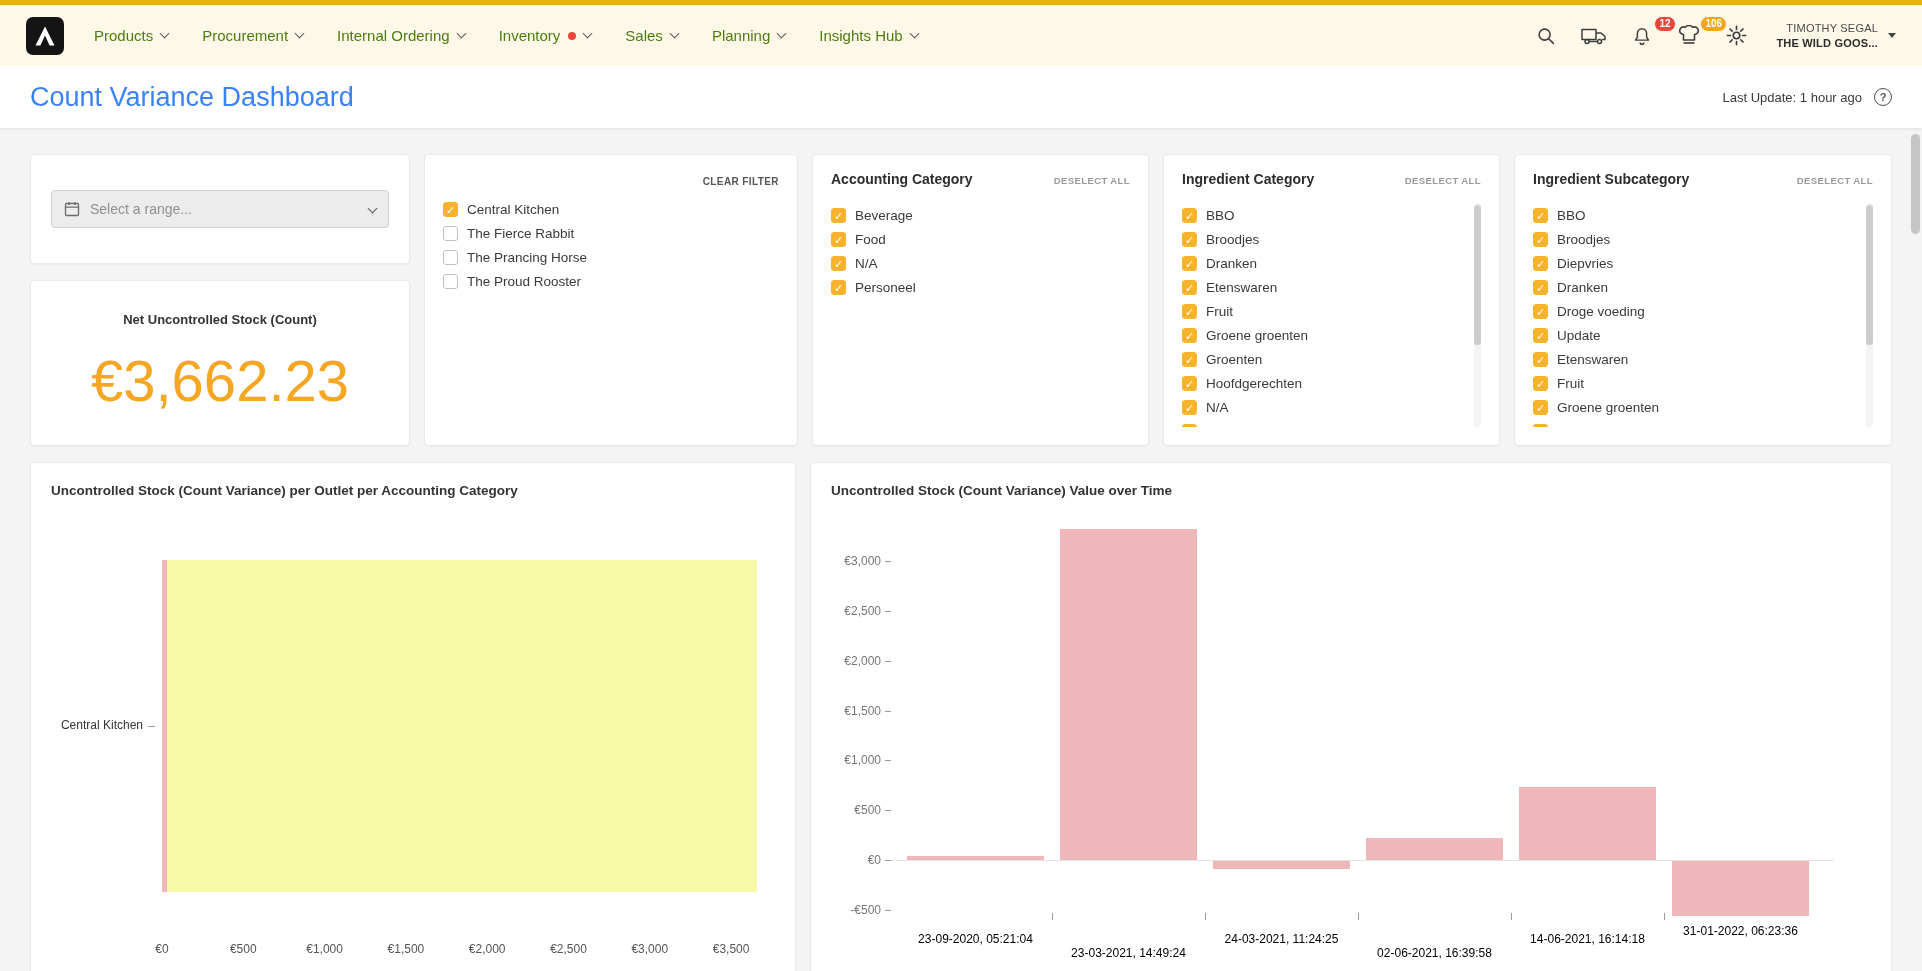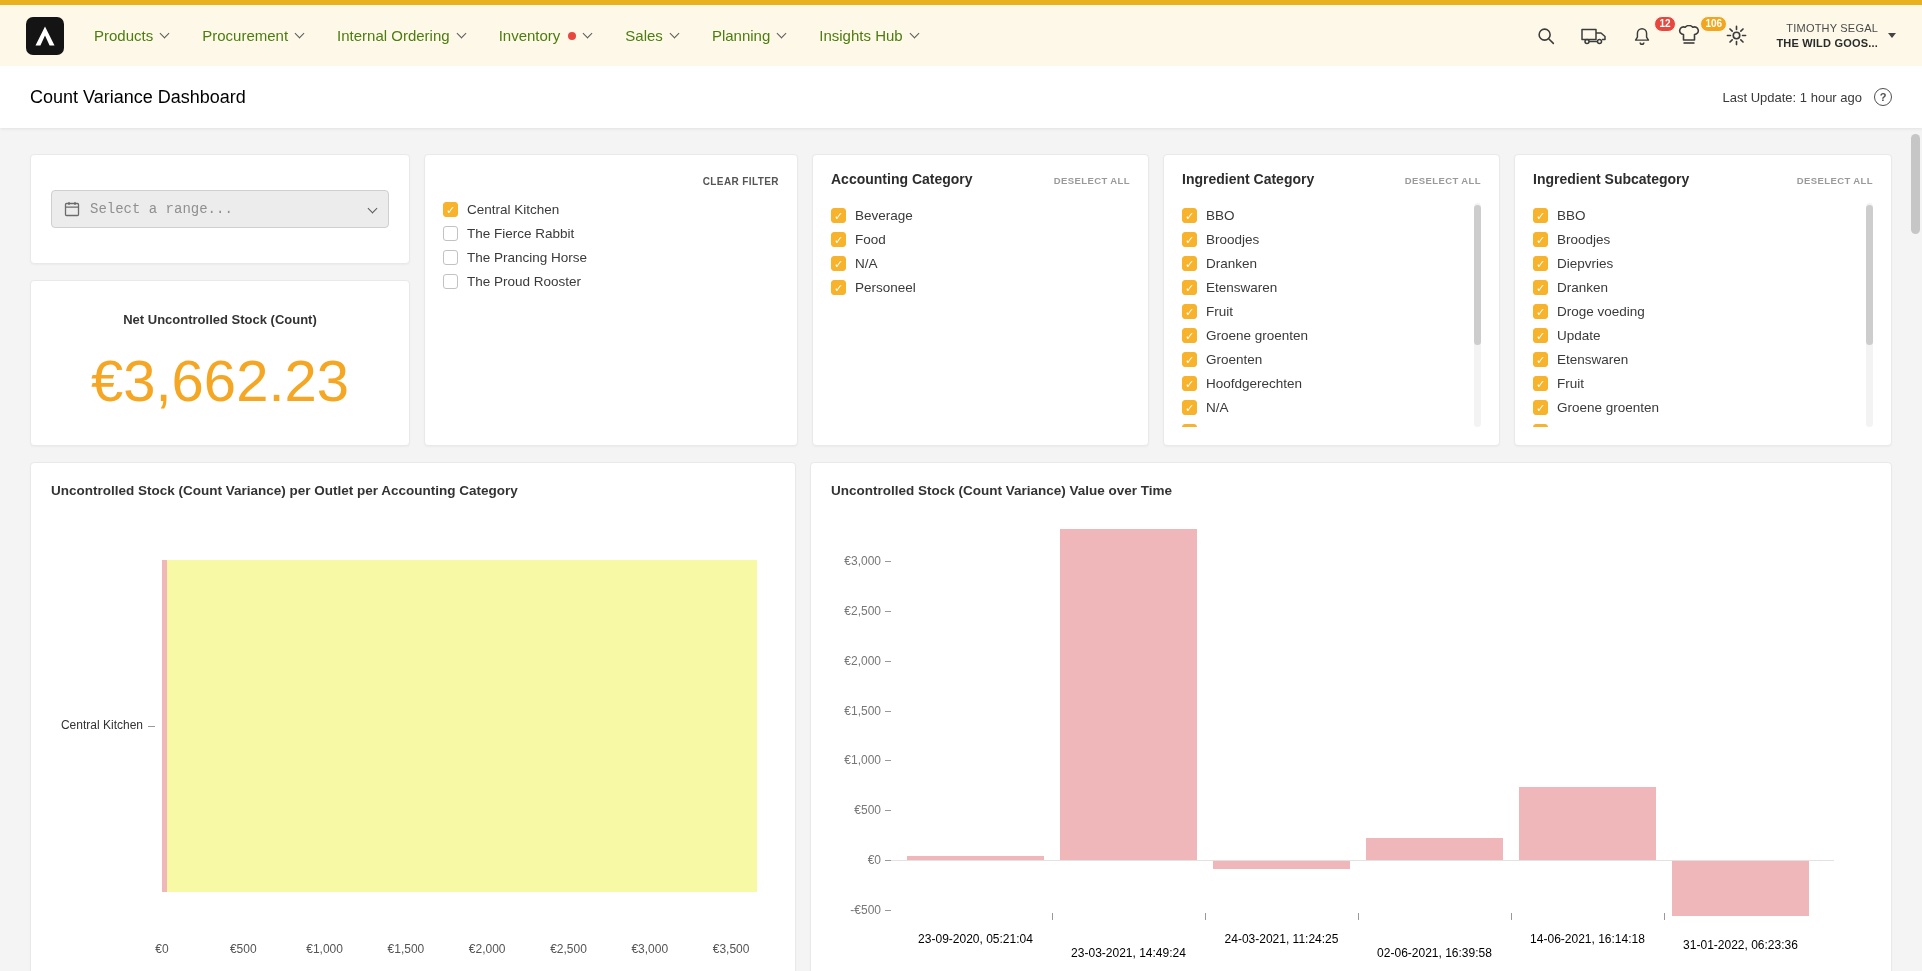--- a/index.html
+++ b/index.html
@@ -28,34 +28,34 @@
   .user-txt { text-align: right; line-height: 15px; }
   .user-name { font-size: 11px; color: #4a4a4a; letter-spacing: .2px; }
   .user-org { font-size: 11px; font-weight: bold; color: #2b2b2b; letter-spacing: .2px; }
   .caret { width: 0; height: 0; border-left: 4px solid transparent; border-right: 4px solid transparent;
     border-top: 5px solid #444; }
 
   
   .page-header { position: absolute; top: 66px; left: 0; width: 100%; height: 62px; background: #fff;
     display: flex; align-items: center; justify-content: space-between; padding: 0 30px;
     box-shadow: 0 1px 3px rgba(0,0,0,.08); z-index: 5; }
-  .page-title { font-size: 18px; font-weight: 400; color: #000000; }
+  .page-title { font-size: 27px; font-weight: 400; color: #3b82f6; }
   .header-right { display: flex; align-items: center; gap: 12px; font-size: 13px; color: #3a3a3a; }
   .help { width: 18px; height: 18px; border-radius: 50%; border: 1.5px solid #4f4f4f; color: #4f4f4f;
     font-size: 11px; font-weight: bold; display: flex; align-items: center; justify-content: center; cursor: pointer; }
 
   
   .main { position: absolute; top: 128px; left: 0; width: 100%; padding: 26px 30px 0 30px; }
   .card { background: #fff; border: 1px solid #e9e9e9; border-radius: 4px; box-shadow: 0 1px 2px rgba(0,0,0,.04); }
 
   .filter-row { display: flex; gap: 14px; height: 292px; }
   .col1 { width: 380px; display: flex; flex-direction: column; gap: 16px; flex: none; }
   .date-card { height: 110px; display: flex; align-items: center; padding: 0 20px; }
   .date-input { flex: 1; height: 38px; background: #ececec; border: 1px solid #cfcfcf; border-radius: 4px;
-    display: flex; align-items: center; gap: 10px; padding: 0 12px; cursor: pointer; font-family: Liberation Mono, monospace; }
+    display: flex; align-items: center; gap: 10px; padding: 0 12px; cursor: pointer; }
   .date-ph { color: #909090; font-size: 14px; }
   .date-input .chev { margin-left: auto; margin-top: -2px; }
   .net-card { flex: 1; display: flex; flex-direction: column; align-items: center; justify-content: center; gap: 20px; }
   .net-label { font-size: 13px; font-weight: bold; color: #333; }
   .net-value { font-size: 58px; font-weight: 400; color: var(--accent_orange); white-space: nowrap; }
 
   .outlet-card { width: 374px; flex: none; padding: 12px 18px; }
   .search-row { display: flex; align-items: center; gap: 9px; padding: 6px 2px 10px 2px; border-bottom: 1px solid #ececec; }
   .search-row input { border: none; outline: none; background: transparent; font-size: 14px; color: #555; width: 100%;
     font-family: "Liberation Sans", sans-serif; }
@@ -413,21 +413,21 @@
           <div style="position: absolute; left: 221px; top: 405px; width: 1px; height: 7px; background: rgb(153, 153, 153);"></div>
           <div style="position: absolute; left: 374px; top: 405px; width: 1px; height: 7px; background: rgb(153, 153, 153);"></div>
           <div style="position: absolute; left: 527px; top: 405px; width: 1px; height: 7px; background: rgb(153, 153, 153);"></div>
           <div style="position: absolute; left: 680px; top: 405px; width: 1px; height: 7px; background: rgb(153, 153, 153);"></div>
           <div style="position: absolute; left: 833px; top: 405px; width: 1px; height: 7px; background: rgb(153, 153, 153);"></div>
           <div class="xdate-label" style="left: 54.5px; top: 424px; width: 180px;">23-09-2020, 05:21:04</div>
           <div class="xdate-label" style="left: 207.5px; top: 438px; width: 180px;">23-03-2021, 14:49:24</div>
           <div class="xdate-label" style="left: 360.5px; top: 424px; width: 180px;">24-03-2021, 11:24:25</div>
           <div class="xdate-label" style="left: 513.5px; top: 438px; width: 180px;">02-06-2021, 16:39:58</div>
           <div class="xdate-label" style="left: 666.5px; top: 424px; width: 180px;">14-06-2021, 16:14:18</div>
-          <div class="xdate-label" style="left: 819.5px; top: 430px; width: 180px;">31-01-2022, 06:23:36</div>
+          <div class="xdate-label" style="left: 819.5px; top: 416px; width: 180px;">31-01-2022, 06:23:36</div>
         </div>
     </div>
   </div>
 
 </div>
 
 <div class="page-scrollbar">
   <div class="page-thumb"></div>
 </div>
 

